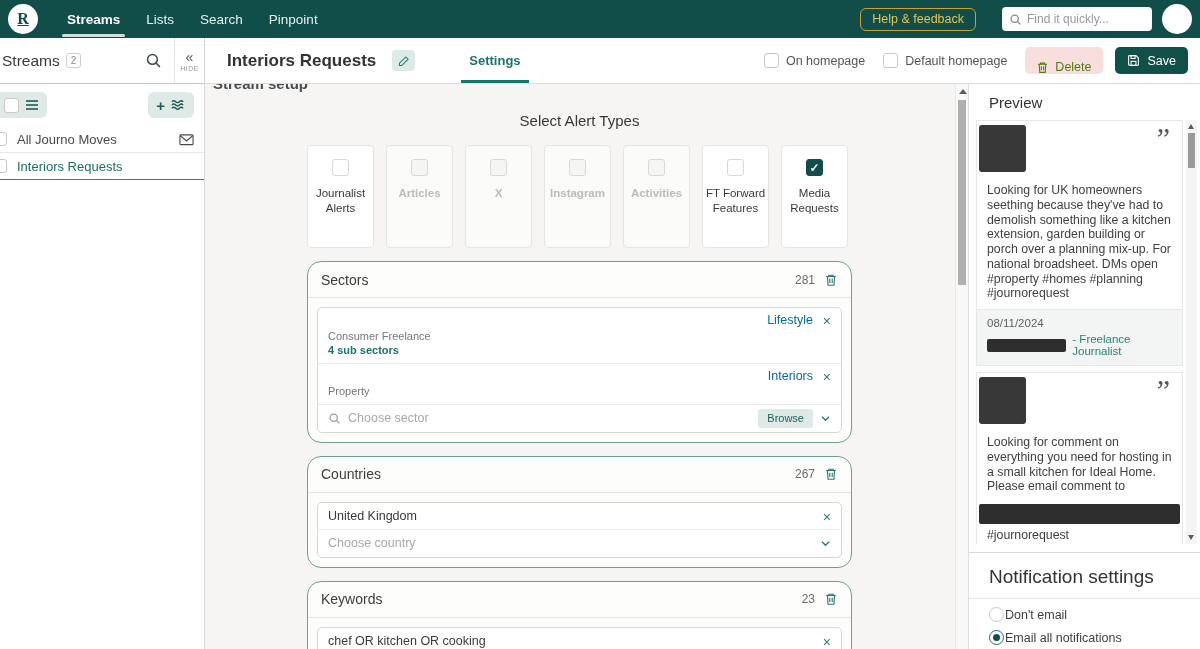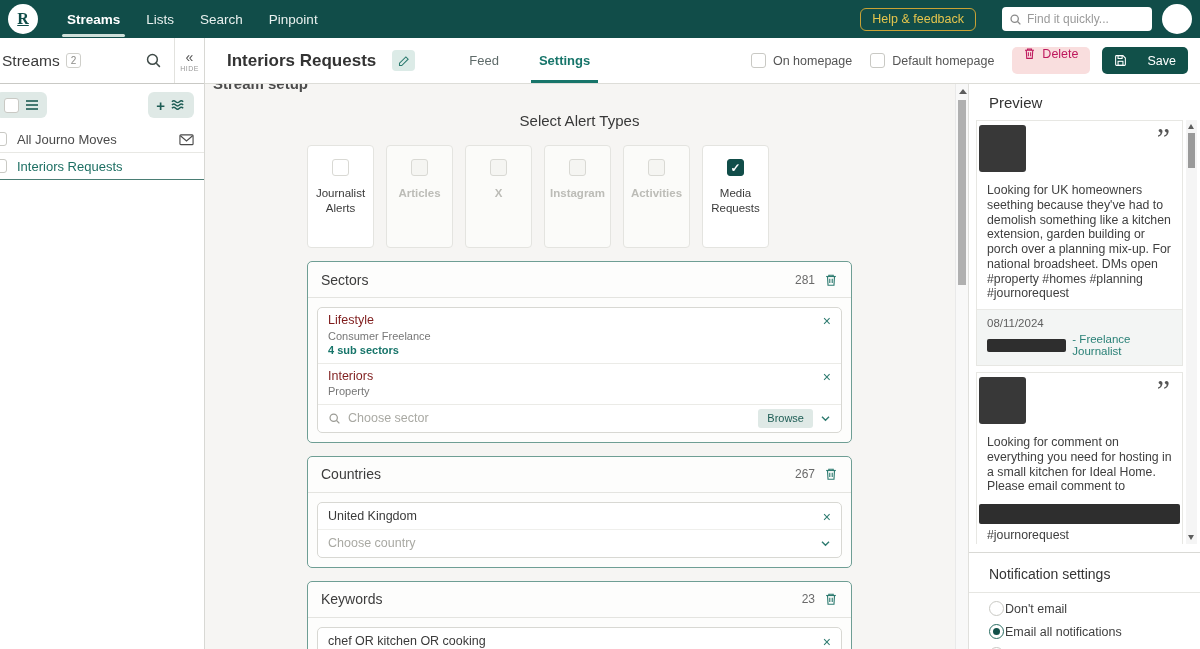--- a/index.html
+++ b/index.html
@@ -54,50 +54,50 @@
   .mh-title { font-size:17px; font-weight:bold; color:#333; margin-left:10px; white-space:nowrap; }
   .edit-btn { width:23px; height:21px; background:#dcebe7; border-radius:4px; margin-left:16px; display:flex; align-items:center; justify-content:center; color:#2b7a6e; cursor:pointer; }
   .mh-tabs { display:flex; margin-left:34px; height:100%; align-items:stretch; }
   .mh-tab { display:flex; align-items:center; padding:0 20px; font-size:13px; color:#5f6b6a; position:relative; cursor:pointer; }
   .mh-tab.active { color:#17756a; font-weight:bold; }
   .mh-tab.active::after { content:""; position:absolute; left:12px; right:12px; bottom:0; height:3px; background:#17756a; }
   .mh-spacer { flex:1; }
   .hp-check { display:flex; align-items:center; gap:7px; margin-right:18px; cursor:pointer; }
   .hp-check .cb { width:15px; height:15px; border:1px solid #c9c9c4; border-radius:3px; background:#fff; }
   .hp-check .lbl { font-size:12.5px; color:#555; white-space:nowrap; }
-  .delete-btn { display:flex; align-items:flex-start; gap:6px; background:#f9dede; color:#be185d; border:none; border-radius:5px; height:27px; padding:0 11px; font-size:12.5px; cursor:pointer; font-family:inherit; }
-  .save-btn { display:flex; align-items:center; gap:21px; background:#115049; color:#fff; border:none; border-radius:5px; height:27px; padding:0 12px; font-size:12.5px; margin-left:12px; cursor:pointer; font-family:inherit; }
+  .delete-btn { display:flex; align-items:flex-end; gap:6px; background:#f9dede; color:#4d7c0f; border:none; border-radius:5px; height:27px; padding:0 11px; font-size:12.5px; cursor:pointer; font-family:inherit; }
+  .save-btn { display:flex; align-items:center; gap:8px; background:#115049; color:#fff; border:none; border-radius:5px; height:27px; padding:0 12px; font-size:12.5px; margin-left:12px; cursor:pointer; font-family:inherit; }
 
   .lower { flex:1; display:flex; min-height:0; }
 
   
   .content { width:750px; background:#f6f5f3; position:relative; overflow:hidden; flex-shrink:0; }
   .stream-setup { position:absolute; top:-9px; left:8px; font-size:15px; font-weight:bold; color:#4c4c4c; }
   .col { width:545px; margin:28px 103px 0 102px; }
   .alert-title { text-align:center; font-size:15px; color:#383838; margin-bottom:16px; font-weight:normal; }
   .alert-cards { display:flex; gap:12px; }
   .acard { width:67px; height:103px; background:#fff; border:1px solid #e4e4e0; border-radius:4px; display:flex; flex-direction:column; align-items:center; padding-top:13px; cursor:pointer; }
   .acard .acb { width:17px; height:17px; border:1px solid #d9d9d4; border-radius:3px; background:#fff; margin-bottom:10px; display:flex; align-items:center; justify-content:center; }
   .acard .lbl { font-size:11.5px; color:#3a3a3a; text-align:center; line-height:1.3; width:62px; }
   .acard.disabled { background:#fbfbf9; }
   .acard.disabled .lbl { color:#bcbcb7;font-weight:bold; }
   .acard.disabled .acb { background:#f5f5f2; }
   .acard.checked .acb { background:#114d49; border-color:#114d49; }
   .acard.checked .acb::after { content:"✓"; color:#fff; font-size:12px; font-weight:bold; }
 
-  .section { border:1px solid #6e9e94; border-radius:5px; background:#fdfdfc; margin-top:13px; }
+  .section { border:1px solid #6e9e94; border-radius:14px; background:#fdfdfc; margin-top:13px; }
   .section-head { display:flex; align-items:center; padding:0 13px; height:36px; border-bottom:1px solid #e4e4e0; }
   .section-head .title { font-size:14px; color:#3c3c3c; }
   .section-head .count { margin-left:auto; font-size:12px; color:#6a6a6a; }
   .section-head .trash { margin-left:9px; color:#2e7b70; display:flex; cursor:pointer; }
   .section-body { padding:9px; }
   .inner-box { border:1px solid #d8d8d3; border-radius:5px; background:#fff; }
   .sel-row { position:relative; padding:5px 28px 5px 10px; border-bottom:1px solid #ebebe7; }
   .sel-row:last-child { border-bottom:none; }
-  .sel-row .name { font-size:12.5px; color:#7f1d1d; line-height:1.25; }
+  .sel-row .name { font-size:12.5px; color:#0369a1; line-height:1.25;text-align:right; }
   .sel-row .parent { font-size:11px; color:#777; line-height:1.3; }
   .sel-row .sublink { font-size:11px; color:#17756a; font-weight:bold; line-height:1.35; cursor:pointer; }
   .x-icon { position:absolute; right:10px; top:6px; color:#2e7b70; font-size:14px; line-height:1; cursor:pointer; }
   .x-icon::before { content:"×"; }
   .choose-row { display:flex; align-items:center; gap:7px; padding:0 10px; height:27px; }
   .choose-row .mag { color:#9b9b95; display:flex; }
   .choose-row .ph { font-size:12.5px; color:#a9a9a3; flex:1; }
   .browse-btn { background:#dfe9e6; color:#1d5c54; font-size:11px; border:none; border-radius:3px; height:19px; padding:0 9px; cursor:pointer; font-family:inherit; }
   .chev { color:#2e7b70; display:flex; cursor:pointer; }
   .country-row { position:relative; display:flex; align-items:center; height:27px; padding:0 28px 0 10px; border-bottom:1px solid #efefec; }
@@ -129,21 +129,21 @@
   .pv-date { font-size:11.5px; color:#5f5f5f; margin-bottom:4px; }
   .pv-byline { display:flex; align-items:center; gap:6px; }
   .pv-name-redact { width:88px; height:13px; background:#2e2e2e; border-radius:2px; }
   .pv-role { font-size:11.5px; color:#2a8177; }
   .pv-scroll { position:absolute; right:0; top:0; bottom:0; width:11px; background:#f5f5f5; }
   .pv-scroll .up { position:absolute; top:4px; left:2px; width:0; height:0; border-left:3.5px solid transparent; border-right:3.5px solid transparent; border-bottom:5px solid #5d5d5d; }
   .pv-scroll .down { position:absolute; bottom:4px; left:2px; width:0; height:0; border-left:3.5px solid transparent; border-right:3.5px solid transparent; border-top:5px solid #5d5d5d; }
   .pv-scroll .thumb { position:absolute; top:13px; left:2px; width:7px; height:35px; background:#9a9a9a; }
 
   .notif { border-top:1px solid #d9d9d5; margin-top:8px; }
-  .notif-title { font-size:14px; color:#333; padding:13px 20px 10px; border-bottom:1px solid #e6e6e2; }
+  .notif-title { font-size:19px; color:#333; padding:13px 20px 10px; border-bottom:1px solid #e6e6e2; }
   .radio-row { display:flex; align-items:center; gap:1px; margin:8px 4px 0 20px; cursor:pointer; }
   .radio { width:15px; height:15px; border:1px solid #c9c9c4; border-radius:50%; background:#fff; flex-shrink:0; display:flex; align-items:center; justify-content:center; }
   .radio-row.selected .radio { border-color:#2b6e63; }
   .radio-row.selected .radio::after { content:""; width:7px; height:7px; border-radius:50%; background:#115049; }
   .radio-row .lbl { font-size:12.5px; color:#3f3f3f; }
 </style>
 </head>
 <body>
 
 <div class="app">
@@ -241,23 +241,20 @@
       <div class="main-header">
         <span class="mh-title">Interiors Requests</span>
         <span class="edit-btn">
           <svg width="12" height="12" viewBox="0 0 16 16">
               <g fill="none" stroke="currentColor" stroke-width="1.4">
                 <path d="M2 14 L2 11 L10.5 2.5 L13.5 5.5 L5 14 Z"></path>
               </g>
             </svg>
         </span>
         <div class="mh-tabs">
-          <div class="mh-tab">
-              <span>Feed</span>
-            </div>
           <div class="mh-tab active">
               <span>Settings</span>
             </div>
         </div>
         <div class="mh-spacer"></div>
         <div class="hp-check">
           <span class="cb"></span>
           <span class="lbl">On homepage</span>
         </div>
         <div class="hp-check">
@@ -307,20 +304,24 @@
                 <span class="acb"></span>
                 <span class="lbl">X</span>
               </div>
               <div class="acard disabled">
                 <span class="acb"></span>
                 <span class="lbl">Instagram</span>
               </div>
               <div class="acard disabled">
                 <span class="acb"></span>
                 <span class="lbl">Activities</span>
+              </div>
+              <div class="acard">
+                <span class="acb"></span>
+                <span class="lbl">FT Forward Features</span>
               </div>
               <div class="acard checked">
                 <span class="acb"></span>
                 <span class="lbl">Media Requests</span>
               </div>
             </div>
 
             <div class="section">
               <div class="section-head">
                 <span class="title">Sectors</span>

